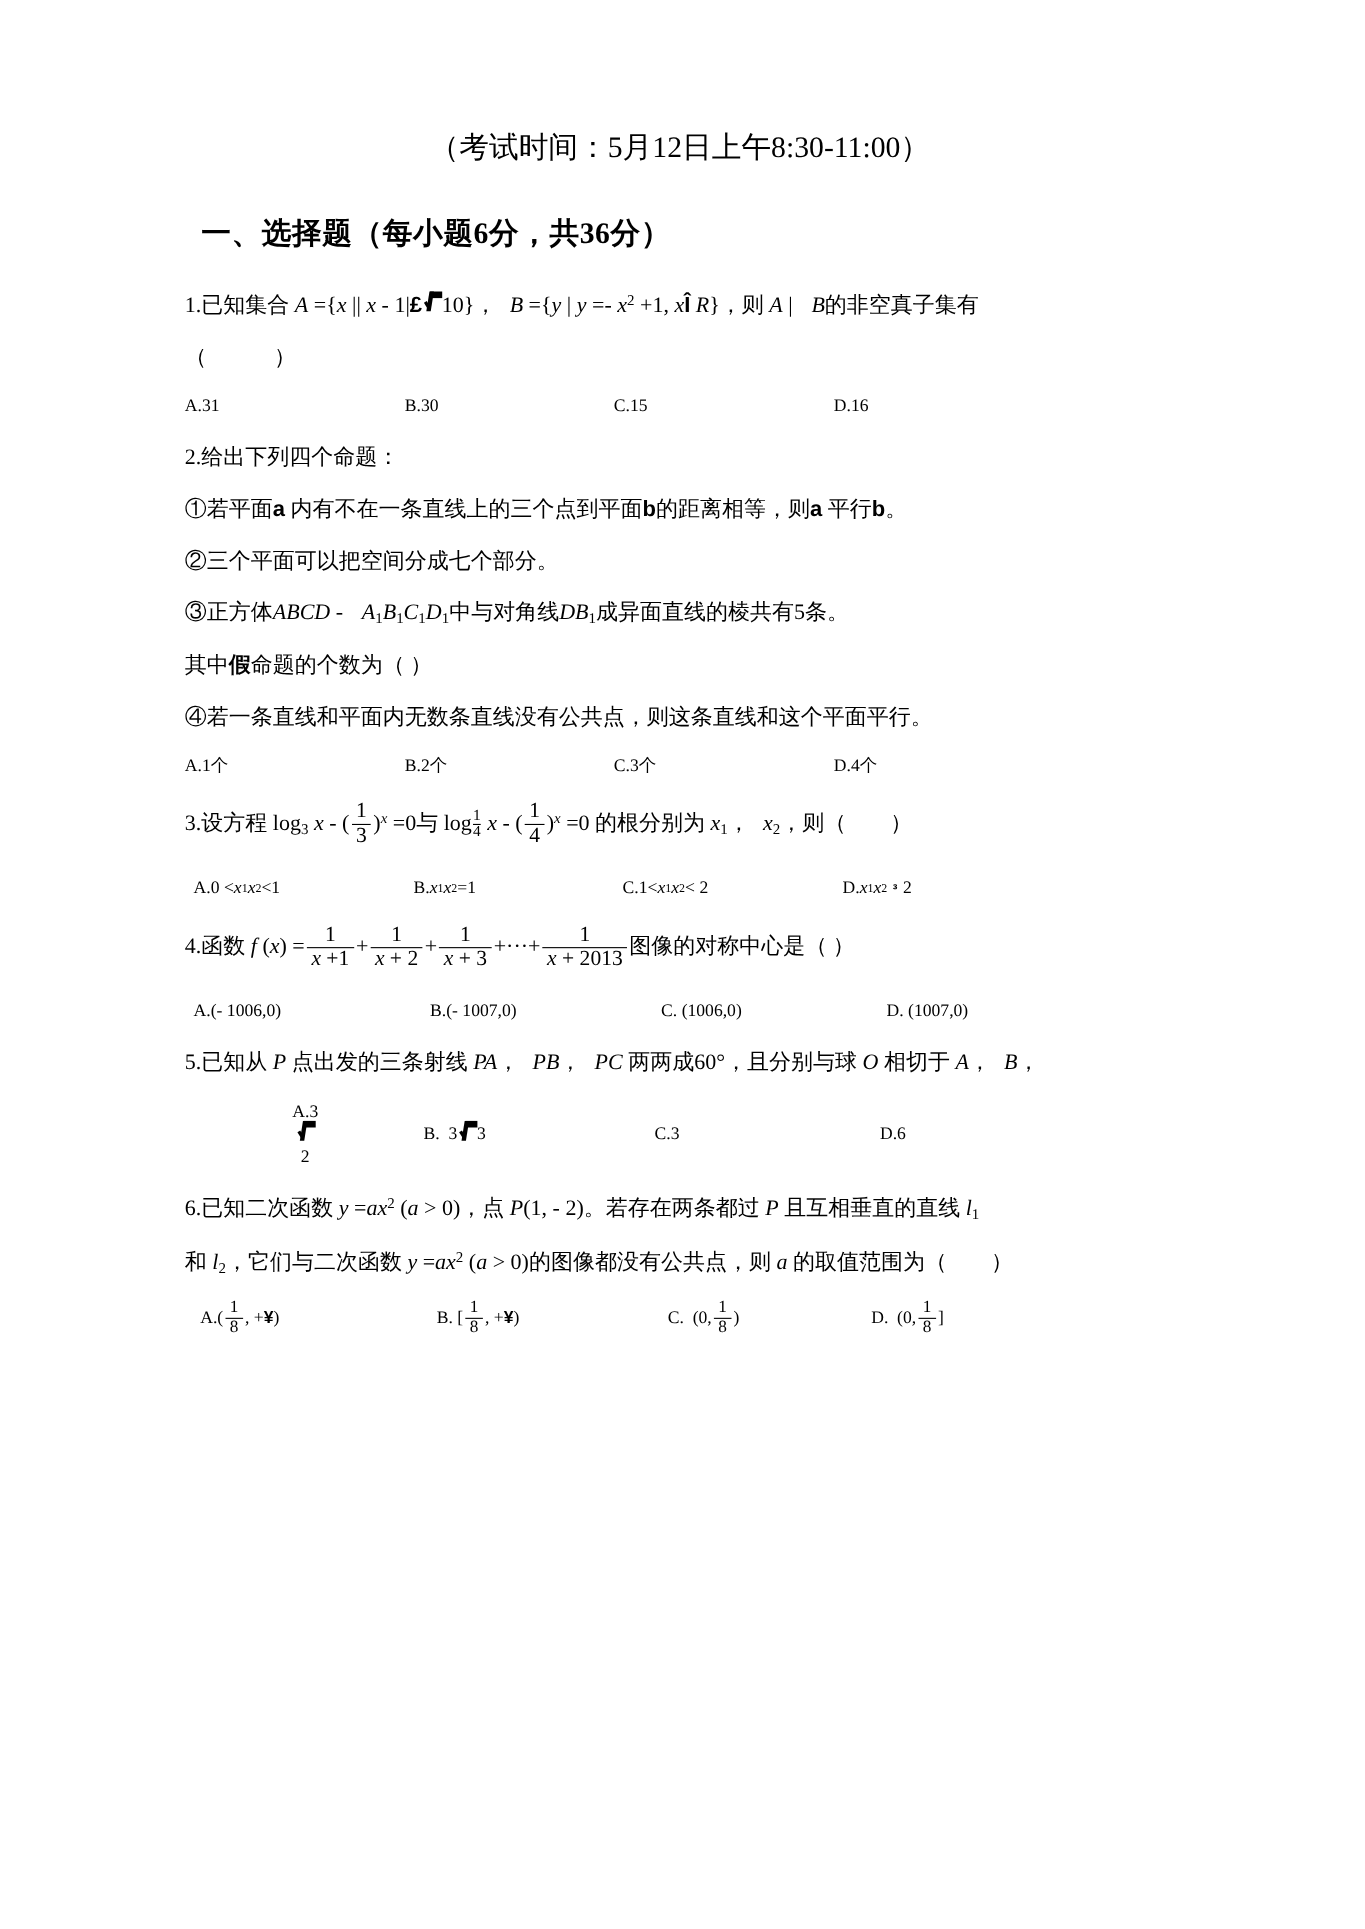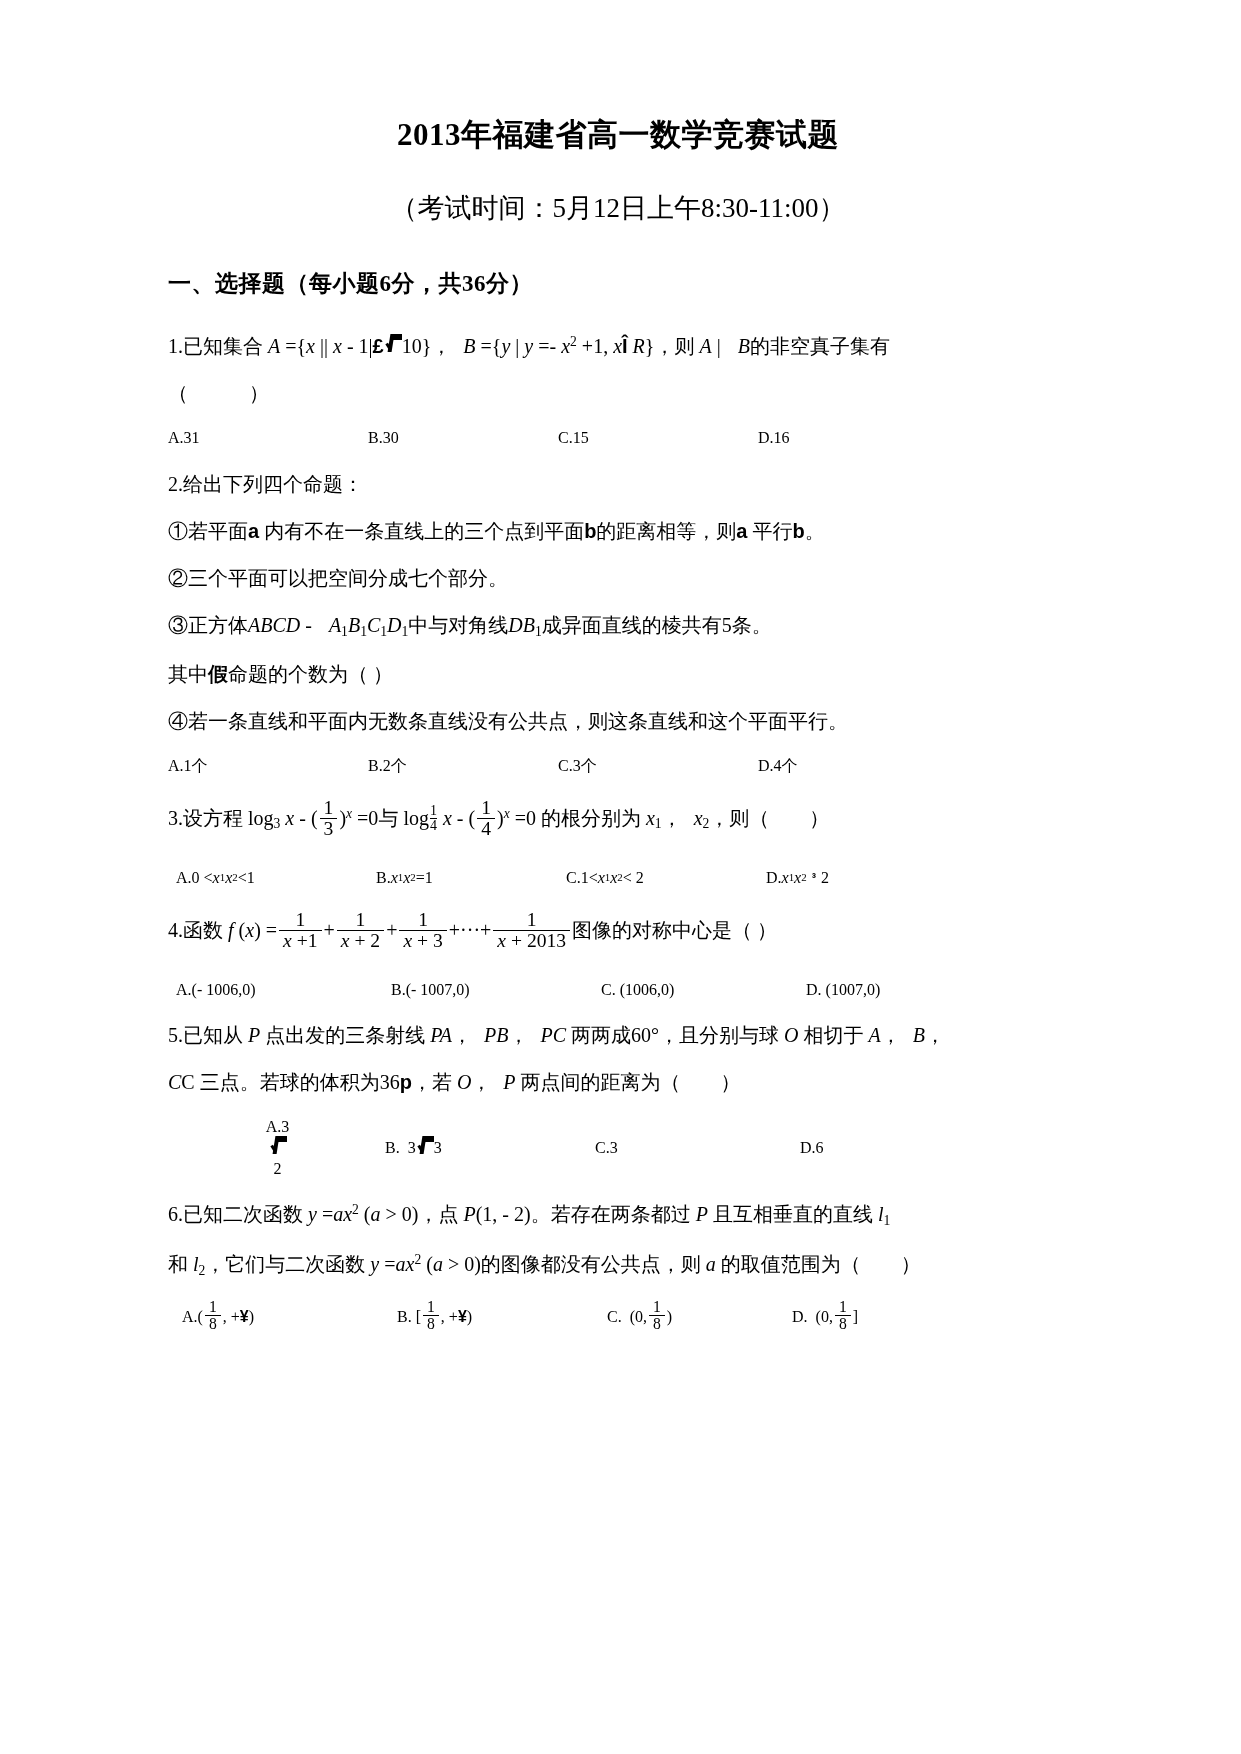--- a/index.html
+++ b/index.html
@@ -38,23 +38,23 @@
     margin: 0 0 40px 0;
     line-height: 1.1;
   }
   .exam-time {
     text-align: center;
     font-size: 27px;
     margin: 0 0 44px 0;
     line-height: 1.2;
   }
   .section-head {
-    font-size: 23px;
+    font-size: 27px;
     font-weight: bold;
-    margin: 0 0 34px 0;
+    margin: 0 0 34px 15px;
     letter-spacing: 0.5px;
   }
 
   
   .q {
     font-size: 20px;
     line-height: 1.35;
     margin: 0 0 22px 0;
   }
   .q-line {
@@ -151,21 +151,20 @@
   }
 
   .bold-cn { font-weight: bold; }
 </style>
 </head>
 <body>
 
 <div class="page">
 <div class="content">
 
-  <div class="doc-title">2013年福建省高一数学竞赛试题</div>
   <div class="exam-time">（考试时间：5月12日上午8:30-11:00）</div>
   <div class="section-head">一、选择题（每小题6分，共36分）</div>
 
   <div class="q">
     <div class="q-line">
       <span>1.已知集合 </span><span class="mi">A</span><span class="mup"> ={</span><span class="mi">x</span><span class="mup"> || </span><span class="mi">x</span><span class="mup"> - 1|</span><span class="sym">£</span><span class="rad"><span class="rad-bar"></span></span><span class="mup">10}，</span><span class="spc"></span><span class="mi">B</span><span class="mup"> ={</span><span class="mi">y</span><span class="mup"> | </span><span class="mi">y</span><span class="mup"> =- </span><span class="mi">x</span><span class="sup">2</span><span class="mup"> +1, </span><span class="mi">x</span><span class="sym">Î</span><span class="thinsp"></span><span class="mi">R</span><span class="mup">}，则 </span><span class="mi">A</span><span class="mup"> | </span><span class="spc"></span><span class="mi">B</span><span class="mup">的非空真子集有</span>
     </div>
     <div class="q-line">
       <span class="blank-paren">（　　）</span>
     </div>
@@ -255,23 +254,20 @@
       <span class="opt" style="width:215px;">A.(- 1006,0)</span>
       <span class="opt" style="width:210px;text-align:right;">B.(- 1007,0)</span>
       <span class="opt" style="width:205px;">C.  (1006,0)</span>
       <span class="opt">D.  (1007,0)</span>
     </div>
   </div>
 
   <div class="q">
     <div class="q-line">
       <span>5.已知从 </span><span class="mi">P</span><span> 点出发的三条射线 </span><span class="mi">PA</span><span>，</span><span class="spc"></span><span class="mi">PB</span><span>，</span><span class="spc"></span><span class="mi">PC</span><span> 两两成60°，且分别与球 </span><span class="mi">O</span><span> 相切于 </span><span class="mi">A</span><span>，</span><span class="spc"></span><span class="mi">B</span><span>，</span>
-    </div>
-    <div class="q-line">
-      <span class="mi">C</span><span style="display:inline;">C 三点。若球的体积为36</span><span class="gk">p</span><span>，若 </span><span class="mi">O</span><span>，</span><span class="spc"></span><span class="mi">P</span><span> 两点间的距离为（　　）</span>
     </div>
     <div class="opts" style="padding-left:2px; align-items:center;">
       <span class="opt" style="width:215px;flex-direction:column;">
             <span class="mup">A.3</span>
             <span class="rad">
               <span class="rad-bar"></span>
             </span>
             <span class="mup">2</span>
           </span>
       <span class="opt" style="width:210px;">

